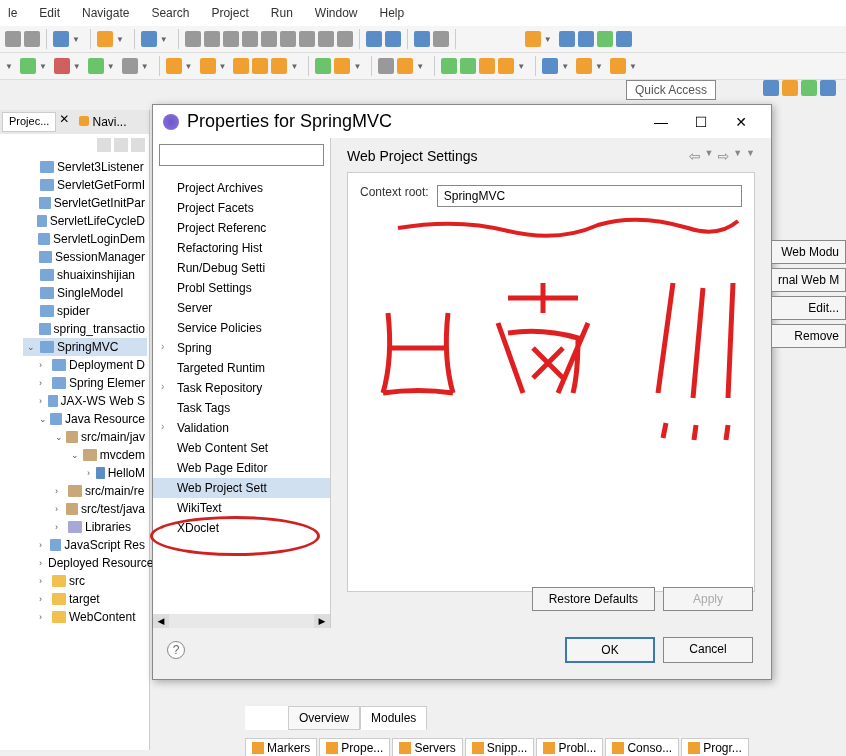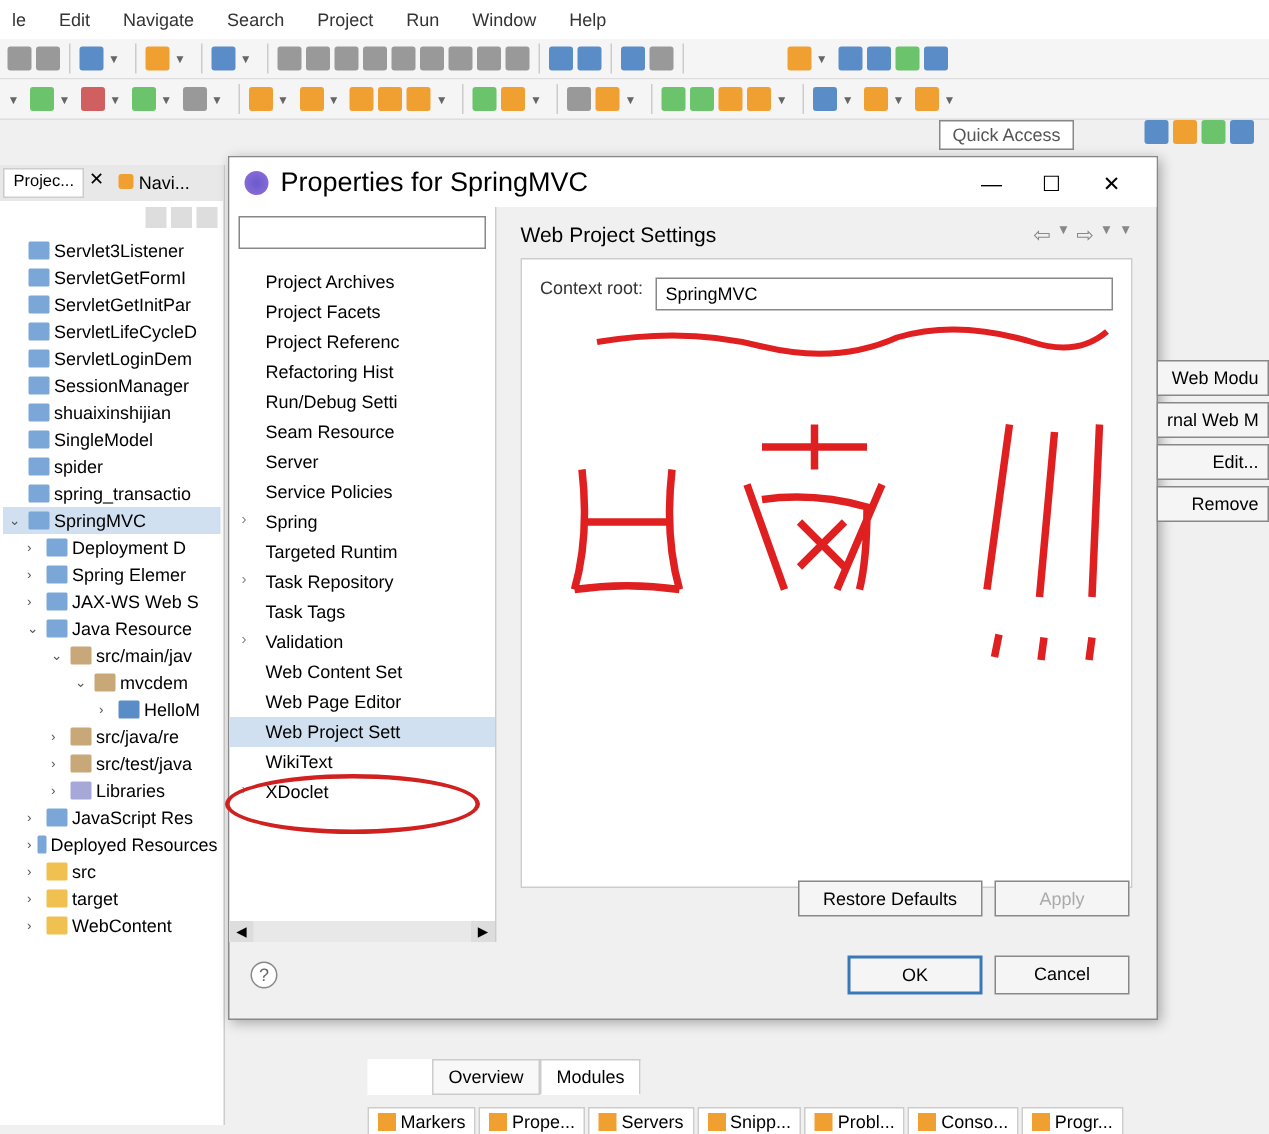--- a/index.html
+++ b/index.html
@@ -21,21 +21,21 @@
     .quick-access { position: absolute; right: 130px; top: 80px; border: 1px solid #888; padding: 2px 8px; background: #fff; color: #555; }
     .persp-icons { position: absolute; right: 10px; top: 80px; display: flex; gap: 3px; }
     
     .projexp { position: absolute; left: 0; top: 110px; width: 150px; height: 640px; background: #fff; border-right: 1px solid #ccc; }
     .projexp-tabs { display: flex; background: #e8e8e8; padding: 2px; }
     .projexp-tab { padding: 2px 6px; background: #fff; border: 1px solid #ccc; font-size: 11px; }
     .projexp-tab.inactive { background: transparent; border-color: transparent; }
     .projexp-toolbar { display: flex; justify-content: flex-end; padding: 4px; gap: 3px; }
     .pexp-btn { width: 14px; height: 14px; background: #ddd; }
     
-    .tree { padding: 2px; }
+    .tree { padding: 2px; margin-left: 21px; }
     .tree-item { padding: 2px 2px 2px 4px; white-space: nowrap; display: flex; align-items: center; gap: 3px; }
     .tree-item.l1 { padding-left: 16px; }
     .tree-item.l2 { padding-left: 32px; }
     .tree-item.l3 { padding-left: 48px; }
     .tree-item.l4 { padding-left: 64px; }
     .exp { font-size: 9px; color: #555; width: 10px; display: inline-block; }
     .folder-icon { width: 14px; height: 12px; background: #7aa7d8; border-radius: 1px; display: inline-block; }
     .folder-icon.yellow { background: #f0c050; }
     .folder-icon.pkg { background: #c8a878; }
     .folder-icon.java { background: #5a8dc8; }
@@ -292,21 +292,21 @@
         <span>mvcdem</span>
       </div>
       <div class="tree-item l4">
         <span class="exp">›</span>
         <span class="folder-icon java"></span>
         <span>HelloM</span>
       </div>
       <div class="tree-item l2">
         <span class="exp">›</span>
         <span class="folder-icon pkg"></span>
-        <span>src/java/re</span>
+        <span>src/main/re</span>
       </div>
       <div class="tree-item l2">
         <span class="exp">›</span>
         <span class="folder-icon pkg"></span>
         <span>src/test/java</span>
       </div>
       <div class="tree-item l2">
         <span class="exp">›</span>
         <span class="folder-icon lib"></span>
         <span>Libraries</span>
@@ -366,21 +366,21 @@
           <div class="cat-item">
             <span class="exp2"></span>
             <span>Refactoring Hist</span>
           </div>
           <div class="cat-item">
             <span class="exp2"></span>
             <span>Run/Debug Setti</span>
           </div>
           <div class="cat-item">
             <span class="exp2"></span>
-            <span>Seam Resource</span>
+            <span>Probl Settings</span>
           </div>
           <div class="cat-item">
             <span class="exp2"></span>
             <span>Server</span>
           </div>
           <div class="cat-item">
             <span class="exp2"></span>
             <span>Service Policies</span>
           </div>
           <div class="cat-item">

